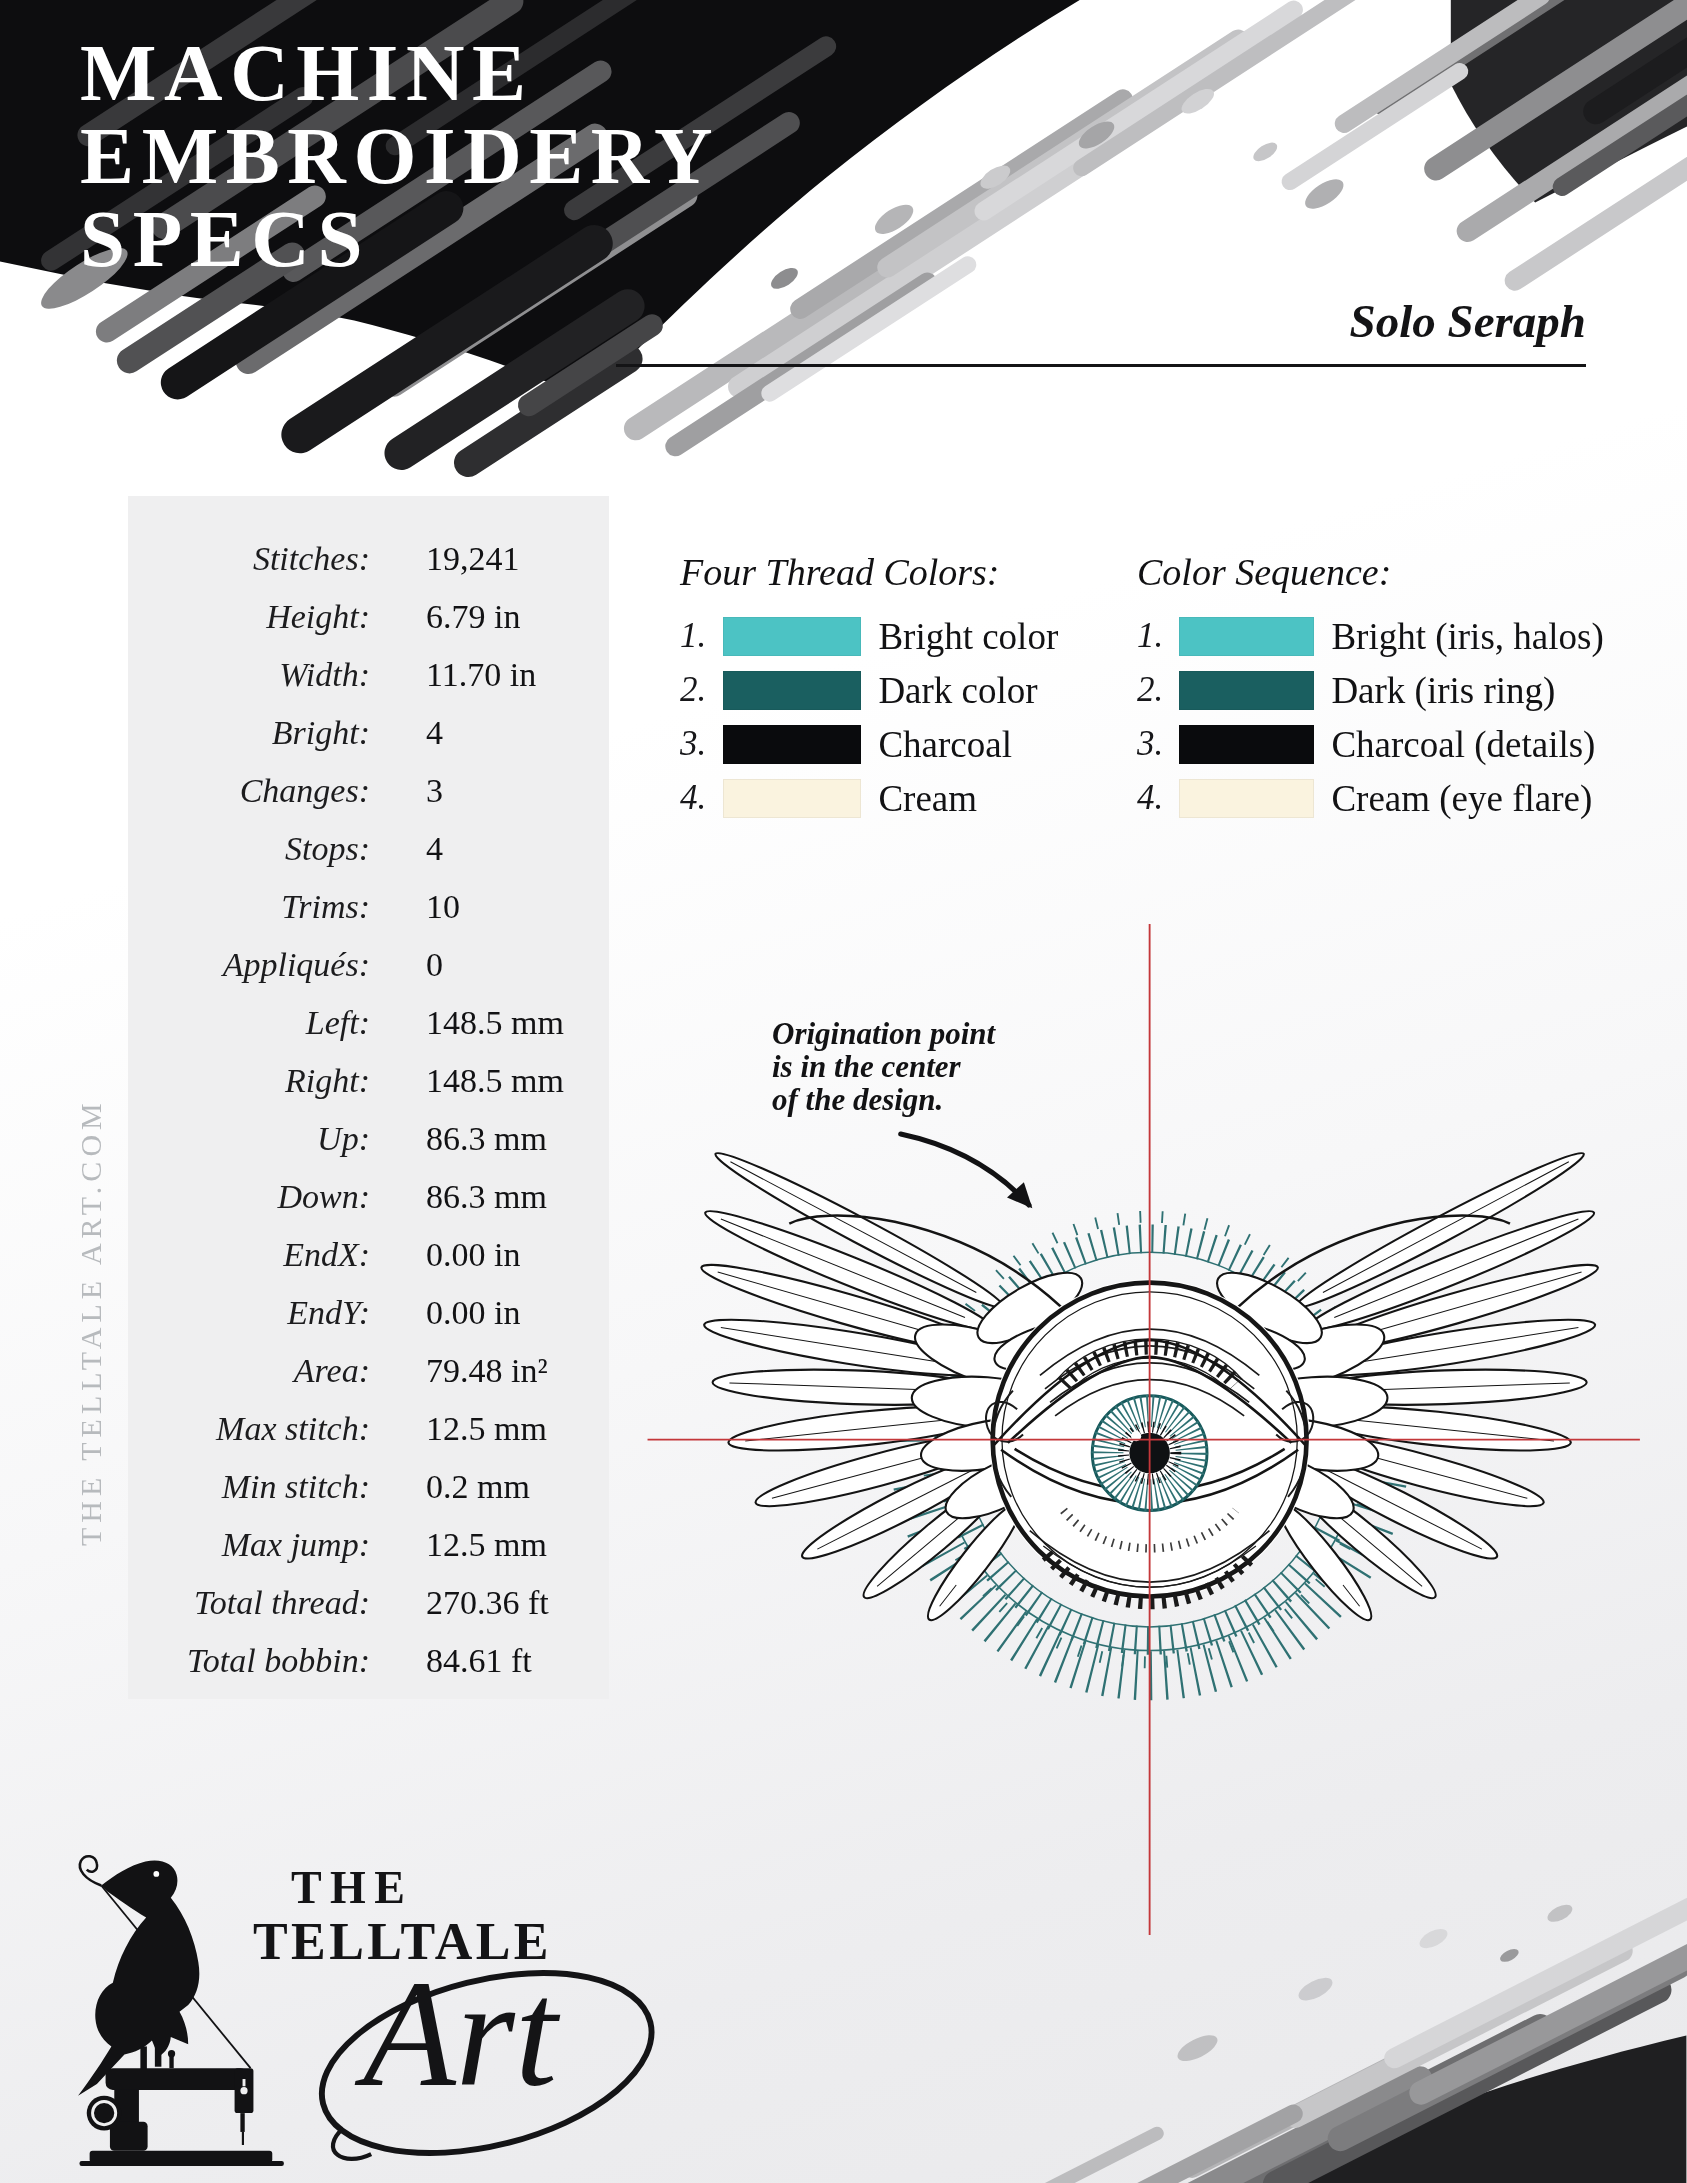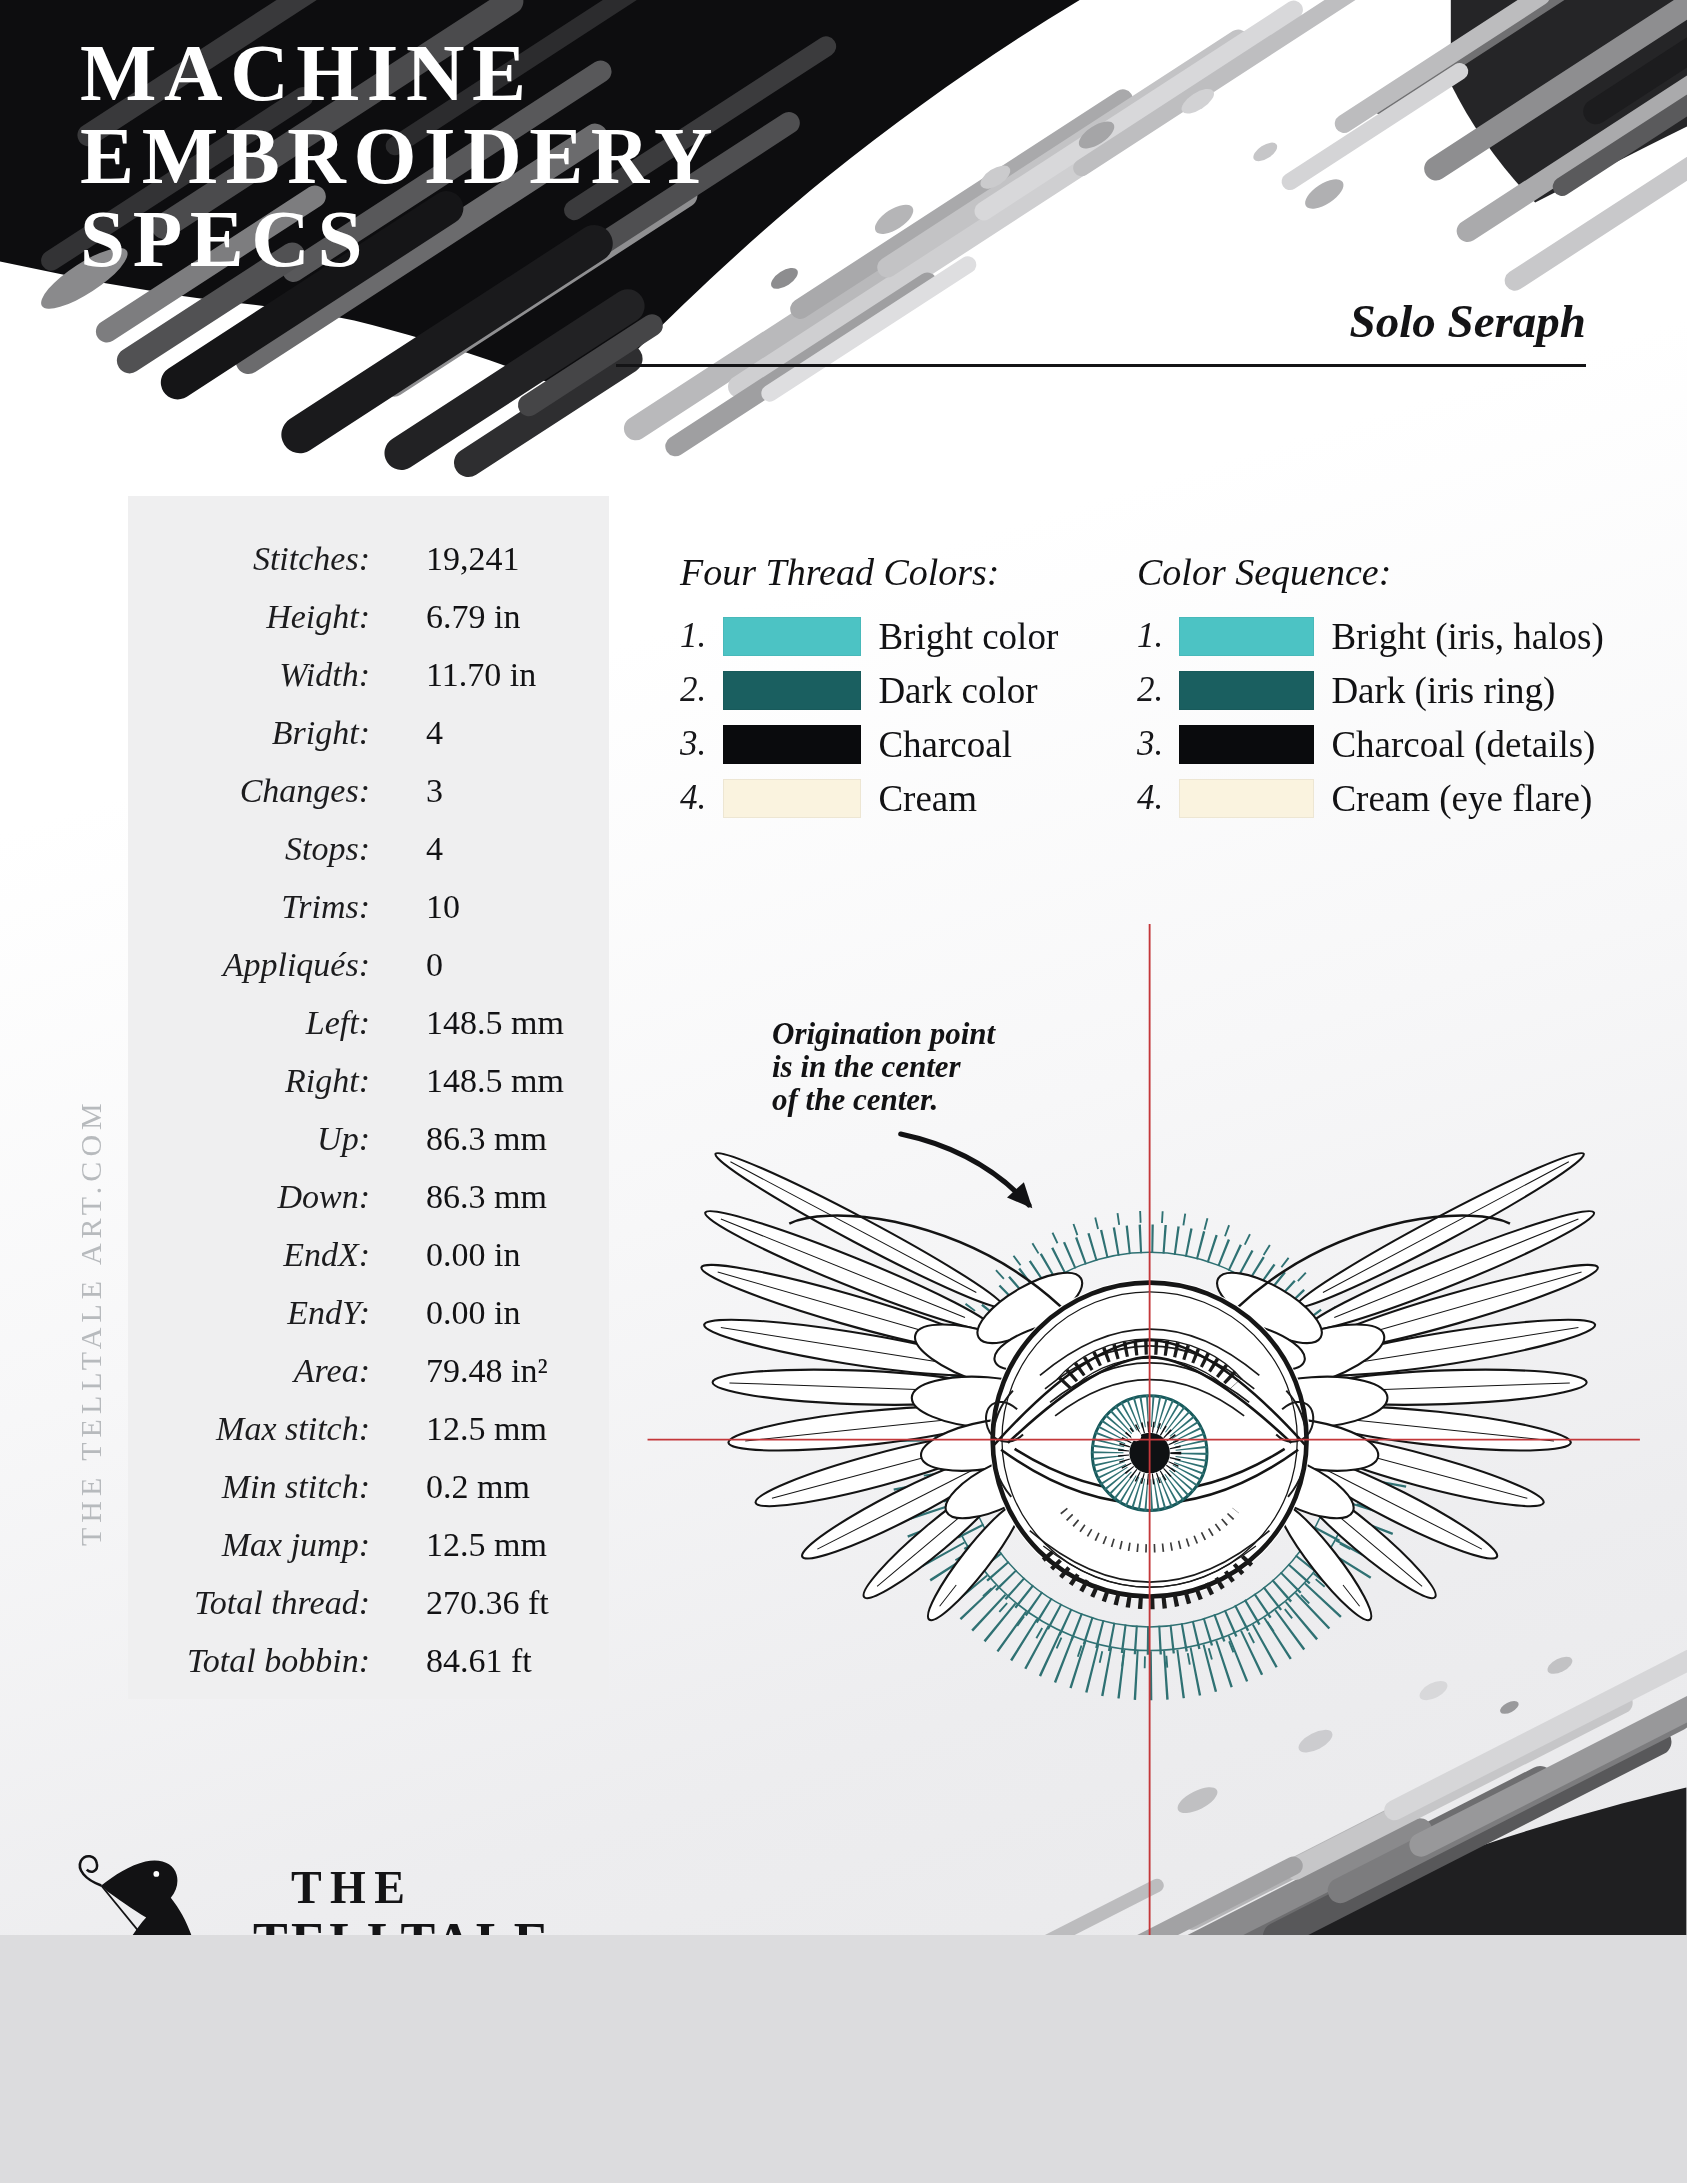--- a/index.html
+++ b/index.html
@@ -1,17 +1,17 @@
 <!DOCTYPE html>
 <html style="font-size:13.5px"><head>
 <meta charset="utf-8">
 <style>
   html,body{margin:0;padding:0;background:#dcdcde;}
   .page{
-    position:relative;width:1687px;height:1935px;overflow:hidden;
+    position:relative;width:1687px;height:2183px;overflow:hidden;
     background:linear-gradient(163deg,#ffffff 34%,#f7f7f8 58%,#ededef 82%,#e9e9eb 100%);
     font-family:"Liberation Serif", serif;color:#1a1a1c;
   }
   svg{display:block;}
   .abs{position:absolute;}
 
   
   .banner{top:0;left:0;width:1687px;height:523px;z-index:1;}
   .title{left:80px;top:32px;z-index:2;color:#ffffff;font-weight:bold;
          font-size:81px;line-height:83px;letter-spacing:7.6px;}
@@ -257,21 +257,21 @@
     <div class="color-item">
         <div class="color-num">4.</div>
         <div class="swatch" style="background: rgb(250, 243, 223);"></div>
         <div class="color-label">Cream (eye flare)</div>
       </div>
   </div>
 
   <div class="abs orig-note">
     <div>Origination point</div>
     <div>is in the center</div>
-    <div>of the center.</div>
+    <div>of the design.</div>
   </div>
 
   <svg class="abs design-svg" viewBox="0 0 1300 1300">
 
     <g>
       <path d="M367,294 Q461,314 519,378" fill="none" stroke="#121214" stroke-width="6" stroke-linecap="round"></path>
       <polygon points="523,382 493,369 513,351" fill="#121214"></polygon>
     </g>
 
     <g stroke="#2f7173" fill="none">

